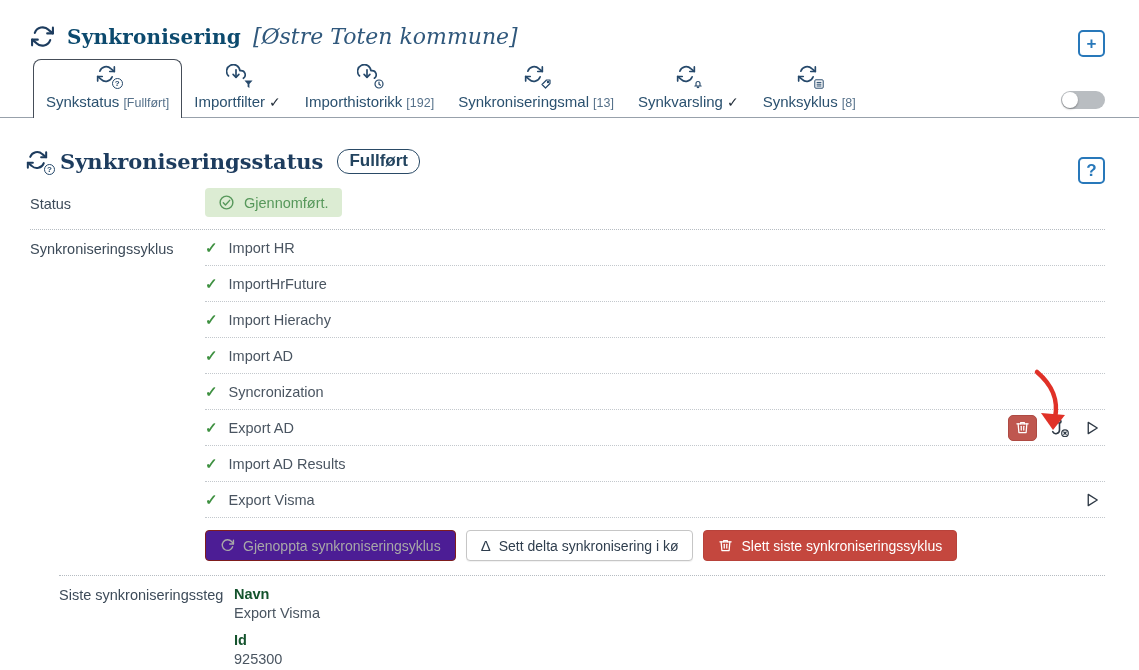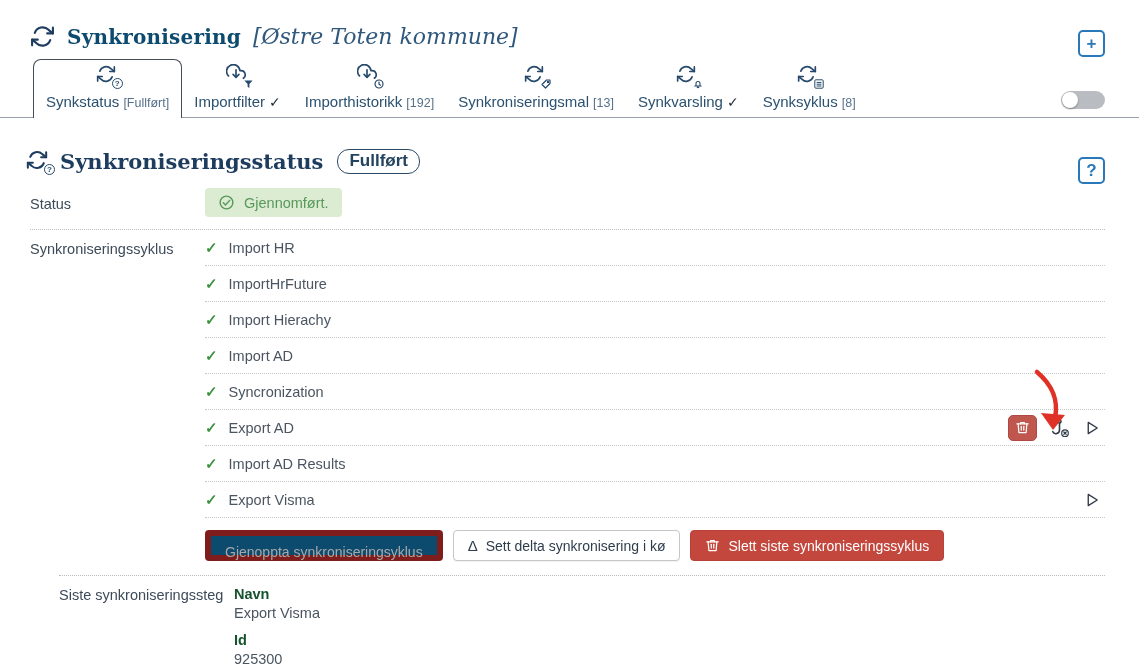--- a/index.html
+++ b/index.html
@@ -128,21 +128,21 @@
   }
   .icon-plain { color: #2f3a46; display: flex; align-items: center; cursor: pointer; }
   
   .actions { margin-top: 12px; padding-left: 175px; display: flex; gap: 10px; }
   .btn {
     height: 31px; border-radius: 4px; font-size: 14px;
     display: inline-flex; align-items: center; gap: 8px;
     padding: 0 14px; cursor: pointer; white-space: nowrap;
     font-family: "Liberation Sans", sans-serif;
   }
-  .btn-disabled { background: #0c4a6e; color: #a8a8a8; border: 6px solid #7f1d1d; cursor: default; flex-direction: column; }
+  .btn-disabled { background: #4c1d95; color: #a8a8a8; border: 1px solid #7f1d1d; cursor: default; }
   .btn-outline { background: #fff; color: #2e3d4d; border: 1px solid #c6c6c6; box-shadow: 0 1px 1px rgba(0,0,0,.06); }
   .btn-danger { background: #c4473e; color: #fff; border: 1px solid #b8423a; }
   .delta-glyph { font-size: 15px; }
   
   .last-row { margin-top: 14px; padding-top: 10px; margin-left: 29px; }
   .last-row .row-label { padding-top: 1px; }
   .field-label { font-size: 14.5px; font-weight: 700; color: #14532d; }
   .field-value { font-size: 14.5px; color: #4a5561; margin-top: 3px; }
   .field-gap { margin-top: 11px; }
   

